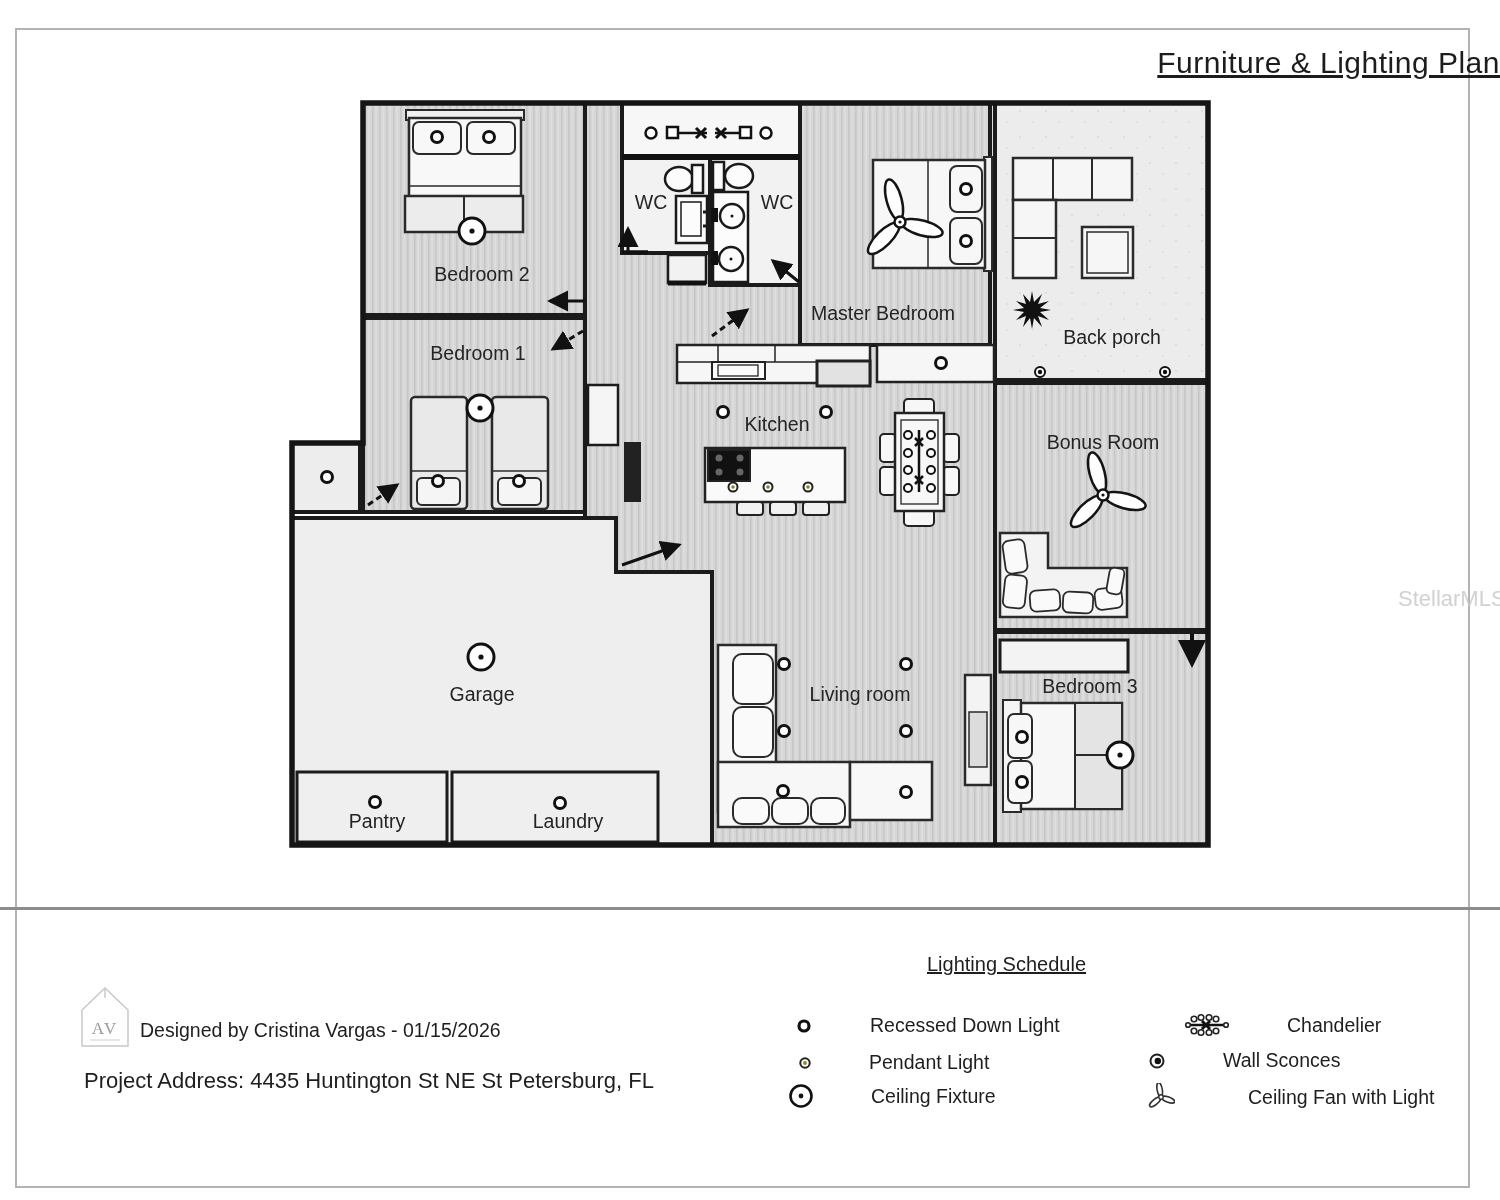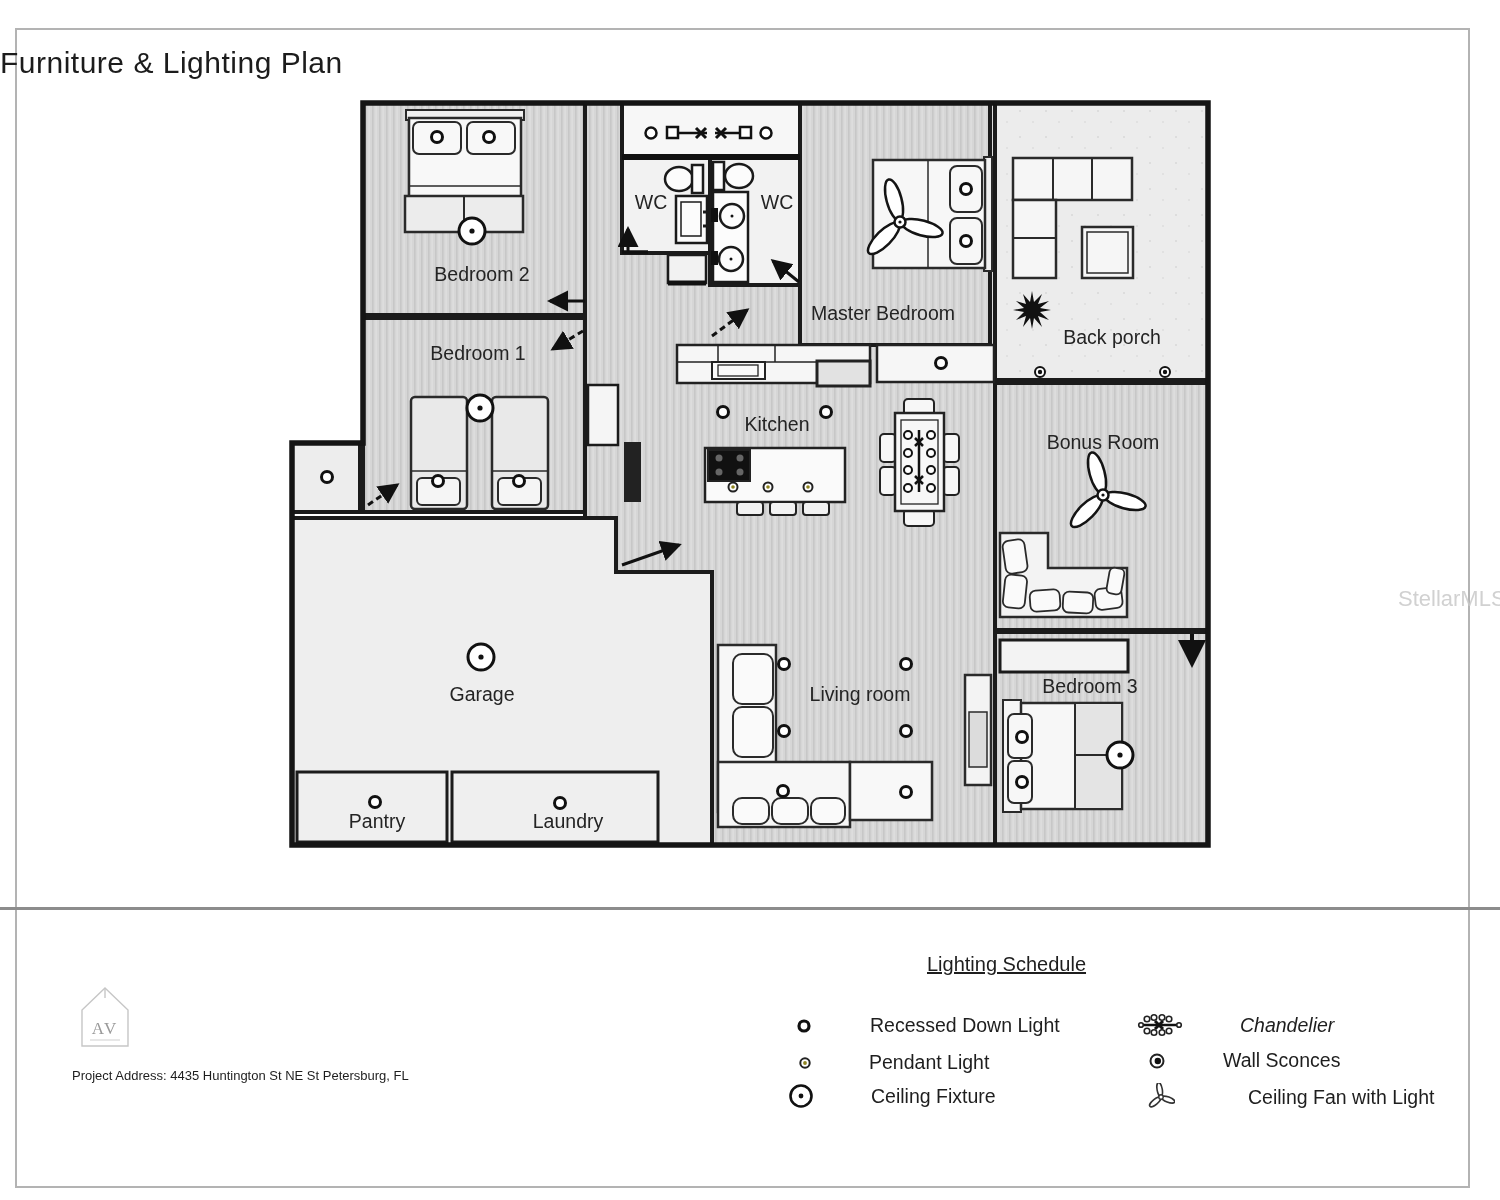--- a/index.html
+++ b/index.html
@@ -1,36 +1,36 @@
 <!DOCTYPE html>
 <html><head>
 <meta charset="utf-8">
 <style>
   html,body{margin:0;padding:0;background:#fff;}
   .page{position:relative;width:1500px;height:1200px;background:#ffffff;overflow:hidden;
         font-family:"Liberation Sans", sans-serif;color:#222;}
   .page-border{position:absolute;left:15px;top:28px;width:1451px;height:1156px;
         border:2px solid #b3b3b3;pointer-events:none;}
   .divider{position:absolute;left:0;top:907px;width:1500px;height:3px;background:#8c8c8c;}
-  .title{position:absolute;left:0;top:46px;width:1500px;text-align:left;
-        font-size:30px;color:#1c1c1c;letter-spacing:0.5px;}
+  .title{position:absolute;left:0;top:46px;width:1500px;text-align:right;
+        font-size:30px;color:#1c1c1c;letter-spacing:0.5px;text-decoration:underline;}
   .plan-svg{position:absolute;left:0;top:0;}
   .watermark{position:absolute;left:1398px;top:586px;font-size:22px;color:#c9c9c9;opacity:.85;}
   .legend-heading{position:absolute;left:927px;top:953px;width:300px;text-align:left;
         font-size:20px;text-decoration:underline;color:#1e1e1e;}
   .legend-item{position:absolute;display:flex;align-items:center;gap:12px;}
   .legend-item .lbl{font-size:19.5px;color:#1e1e1e;white-space:nowrap;margin-left:45px;}
   .li-1{left:795px;top:1014px;}
   .li-2{left:798px;top:1051px;}
   .li-3{left:788px;top:1083px;}
-  .li-4{left:1137px;top:1013px;font-style:italic;}
+  .li-4{left:1184px;top:1013px;}
   .li-5{left:1148px;top:1049px;}
   .li-6{left:1147px;top:1083px;gap:28px;}
   .footer-designed{position:absolute;left:140px;top:1019px;font-size:19.5px;color:#1e1e1e;}
-  .footer-address{position:absolute;left:72px;top:1068px;font-size:13px;color:#1e1e1e;}
+  .footer-address{position:absolute;left:84px;top:1068px;font-size:22px;color:#1e1e1e;}
   .logo{position:absolute;left:76px;top:984px;}
 </style>
 </head>
 <body>
 
 <div class="page">
 
   <div class="page-border"></div>
 
   <div class="title">Furniture &amp; Lighting Plan</div>
@@ -385,15 +385,16 @@
     <span class="lbl">Ceiling Fan with Light</span>
   </div>
 
   <svg class="logo" width="58" height="78">
     <path d="M29,4 L52,26 L52,62 L6,62 L6,26 Z" fill="none" stroke="#c6c6c6" stroke-width="1.4"></path>
     <path d="M29,4 L29,14" stroke="#c6c6c6" stroke-width="1.4"></path>
     <text x="29" y="50" text-anchor="middle" font-family="'Liberation Serif', serif" font-size="17" fill="#9a9a9a" letter-spacing="2">AV</text>
     <line x1="14" y1="56" x2="44" y2="56" stroke="#cfcfcf" stroke-width="1"></line>
   </svg>
 
+  <div class="footer-designed">Designed by Cristina Vargas  - 01/15/2026</div>
   <div class="footer-address">Project Address: 4435 Huntington St NE St Petersburg, FL</div>
 
 </div>
 
 </body></html>

